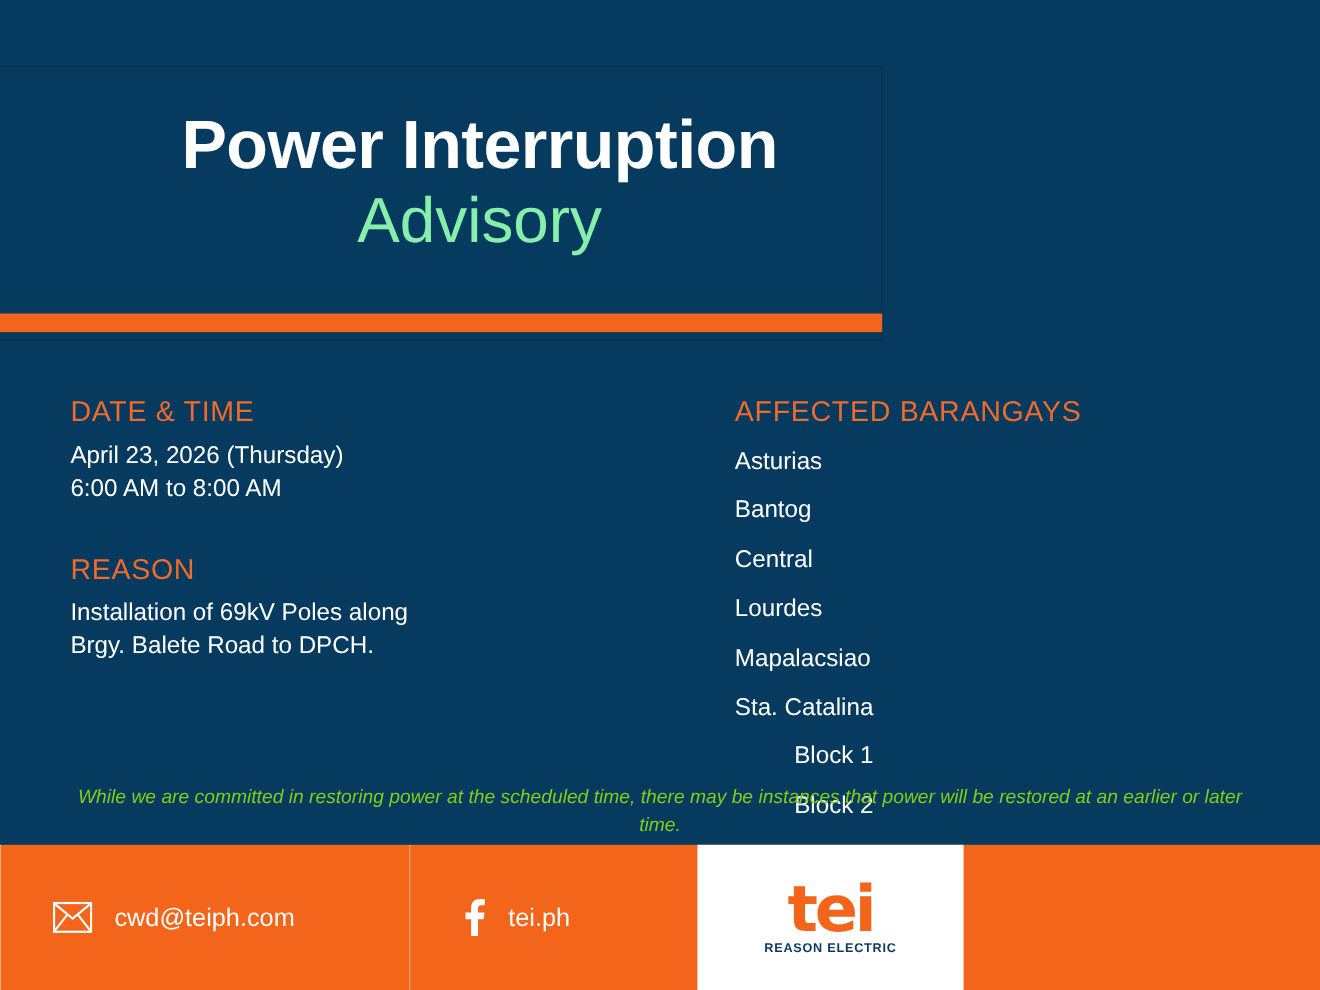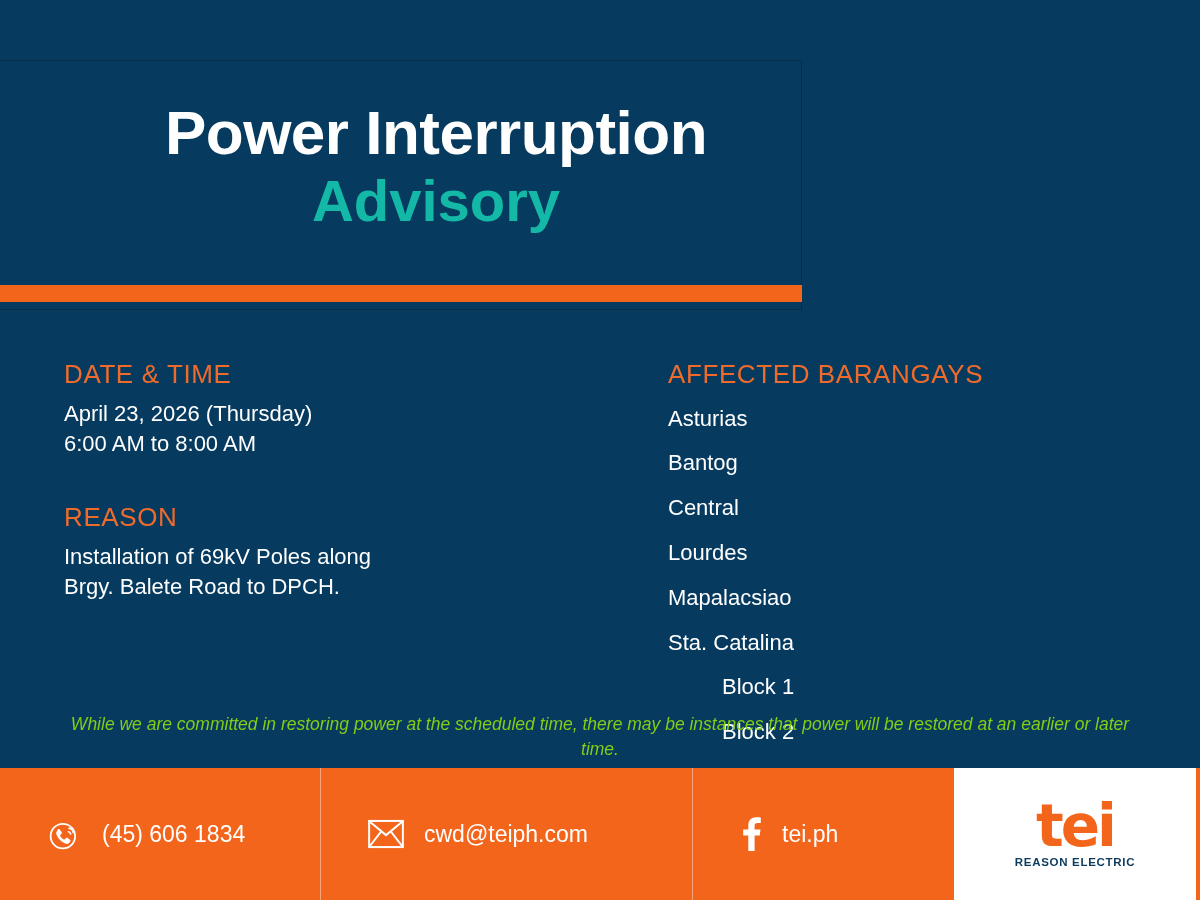--- a/index.html
+++ b/index.html
@@ -31,22 +31,22 @@
   .title-main{
     font-size:62px;
     font-weight:700;
     color:#ffffff;
     letter-spacing:-0.5px;
     line-height:1.02;
     white-space:nowrap;
   }
   .title-sub{
     font-size:58px;
-    font-weight:700;
-    color:#14b8a6;
+    font-weight:400;
+    color:#86efac;
     letter-spacing:0px;
     line-height:1.15;
     margin-top:4px;
     white-space:nowrap;
   }
   .accent-bar{
     position:absolute;
     left:0; top:285px;
     width:802px; height:17px;
     background:#f4651c;
@@ -198,31 +198,20 @@
       <li class="sub">Block 2</li>
     </ul>
   </div>
 
 </div>
 
 <div class="disclaimer">While we are committed in restoring power at the scheduled time, there may be instances that power will be restored at an earlier or later time.</div>
 
 <div class="footer">
 
-  <div class="fcell phone">
-    <span class="ficon">
-      <svg width="34" height="34" viewBox="0 0 32 32">
-        <circle cx="14" cy="18" r="11.5" fill="none" stroke="#ffffff" stroke-width="1.7"></circle>
-        <path d="M9.2 11.8c.6-.6 1.5-.6 2 .1l1.6 2.1c.4.6.3 1.3-.2 1.8l-.9.9c-.3.3-.4.7-.2 1.1.7 1.4 1.9 2.6 3.3 3.3.4.2.8.1 1.1-.2l.9-.9c.5-.5 1.2-.6 1.8-.2l2.1 1.6c.7.5.7 1.4.1 2l-1 1c-.8.8-2 1.1-3.1.7-2-.7-3.9-1.9-5.4-3.4-1.5-1.5-2.7-3.4-3.4-5.4-.4-1.1-.1-2.3.7-3.1z" fill="#ffffff"></path>
-        <path d="M19.8 10.6c2 .3 3.6 1.9 3.9 3.9" fill="none" stroke="#ffffff" stroke-width="1.6" stroke-linecap="round"></path>
-        <path d="M19.3 13.9c1 .2 1.8 1 2 2" fill="none" stroke="#ffffff" stroke-width="1.6" stroke-linecap="round"></path>
-      </svg>
-    </span>
-    <span class="ftext">(45) 606 1834</span>
-  </div>
 
   <div class="fcell mail divider">
     <span class="ficon">
       <svg width="36" height="30" viewBox="0 0 38 30">
         <rect x="1.2" y="1.2" width="35.6" height="27.6" fill="none" stroke="#ffffff" stroke-width="2.1"></rect>
         <path d="M1.6 1.8 L19 16.2 L36.4 1.8" fill="none" stroke="#ffffff" stroke-width="2.1"></path>
         <path d="M1.6 28.2 L13.8 12.6 M36.4 28.2 L24.2 12.6" fill="none" stroke="#ffffff" stroke-width="2.1"></path>
       </svg>
     </span>
     <span class="ftext">cwd@teiph.com</span>

